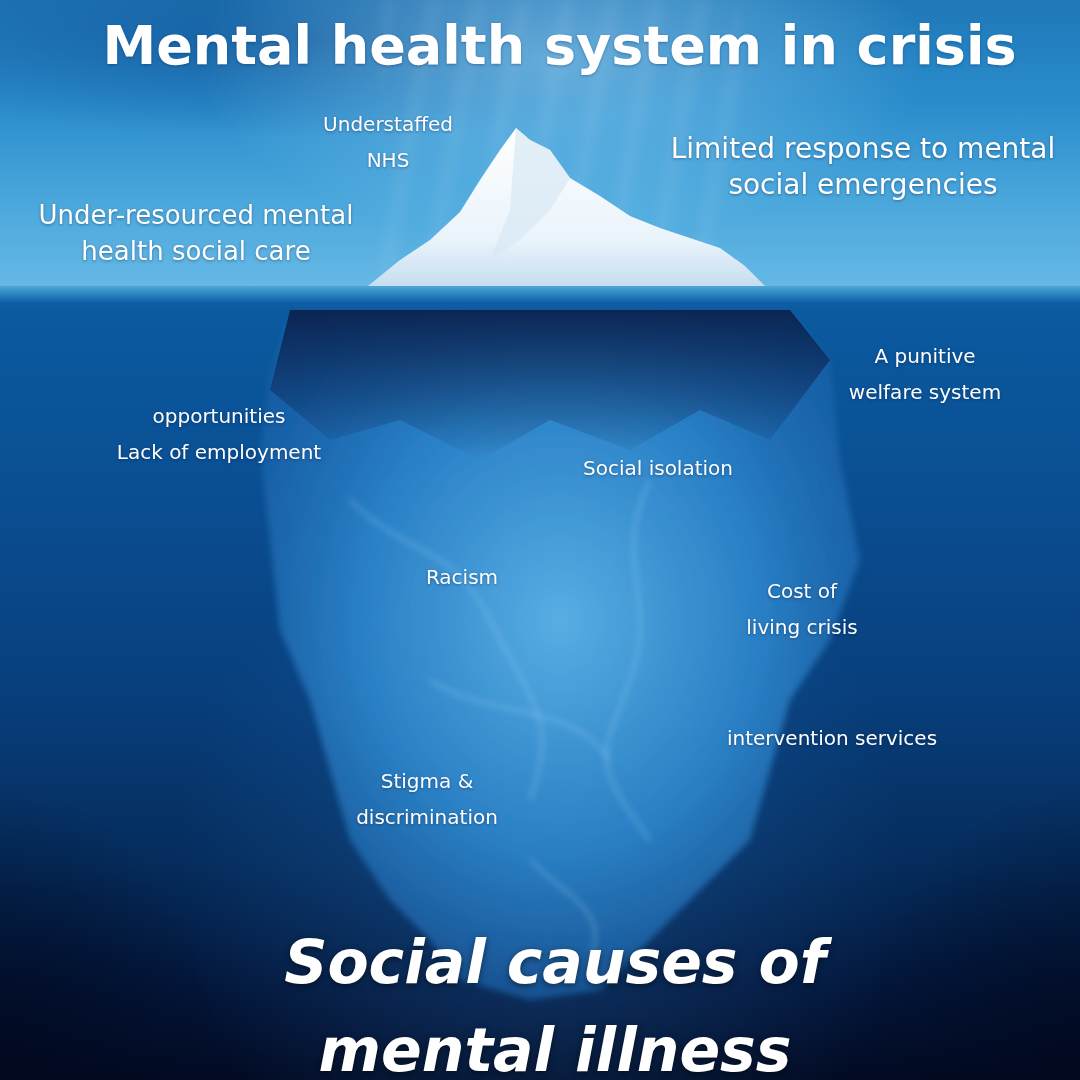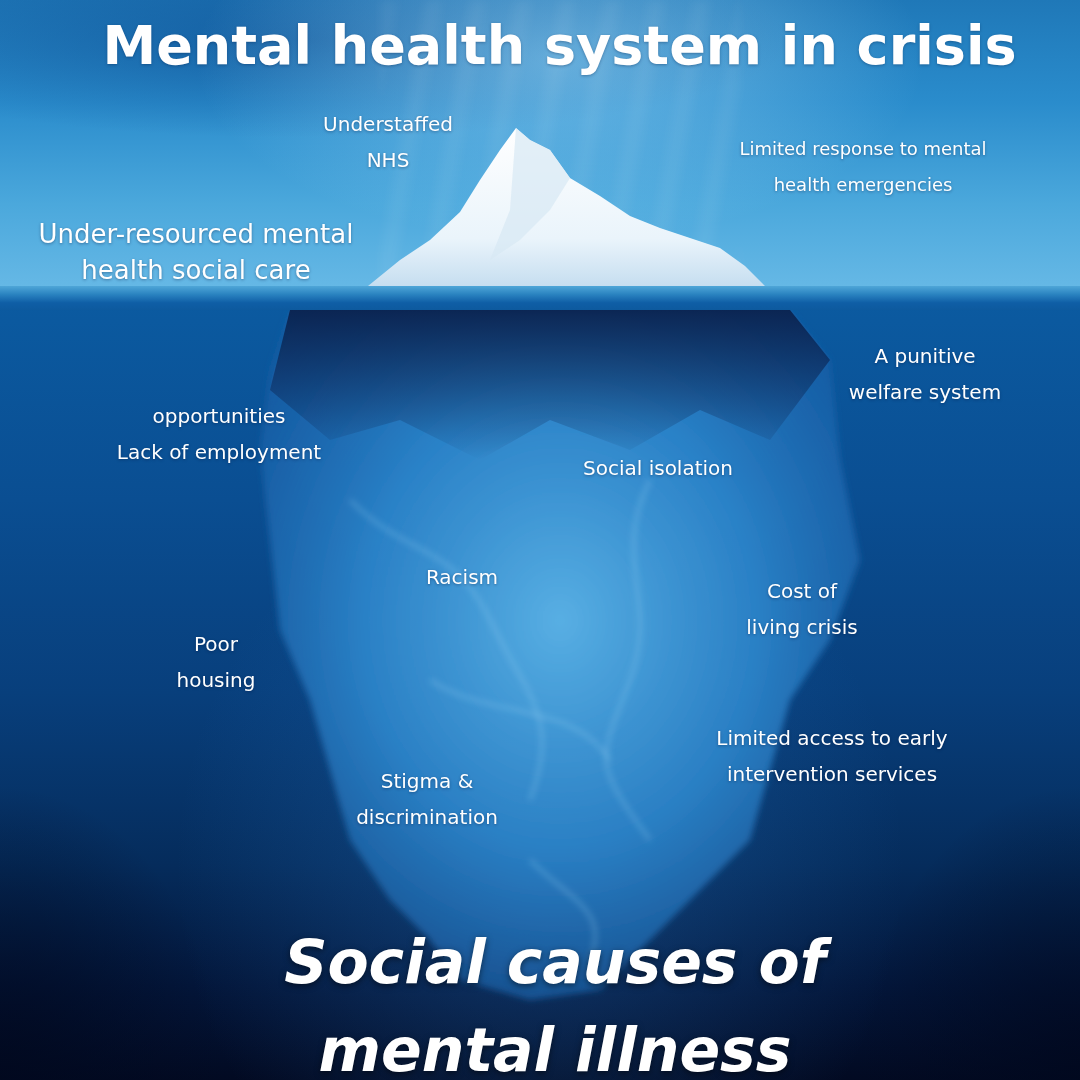--- a/index.html
+++ b/index.html
@@ -115,25 +115,25 @@
     <path fill="url(#tipG)" d="M8,166 L40,140 L70,120 L100,92 L120,60 L140,30 L156,8 L170,20 L190,30 L210,58 L240,76 L270,96 L300,108 L330,118 L360,128 L385,146 L405,166 Z"></path>
     <path fill="#d7e8f4" opacity="0.7" d="M156,8 L170,20 L190,30 L210,58 L190,90 L160,120 L130,140 L150,90 Z"></path>
   </svg>
 
   <div class="title">Mental health system in crisis</div>
 
   <div class="label" style="left:270px; top:106px; width:236px;">
     <span>Understaffed</span>
     <span>NHS</span>
   </div>
-  <div class="label" style="left:664px; top:131px; width:398px; font-size:18px;">
+  <div class="label" style="left:664px; top:131px; width:398px; font-size:28px;">
     <span>Limited response to mental</span>
-    <span>health emergencies</span>
+    <span>social emergencies</span>
   </div>
-  <div class="label" style="left:14px; top:197px; width:364px; font-size:26px;margin-top:19px;">
+  <div class="label" style="left:14px; top:197px; width:364px; font-size:26px;">
     <span>Under-resourced mental</span>
     <span>health social care</span>
   </div>
 
   <div class="label" style="left:790px; top:338px; width:270px;">
     <span>A punitive</span>
     <span>welfare system</span>
   </div>
   <div class="label" style="left:42px; top:398px; width:354px;">
     <span>opportunities</span>
@@ -142,26 +142,21 @@
   <div class="label" style="left:528px; top:450px; width:260px;">
     <span>Social isolation</span>
   </div>
   <div class="label" style="left:396px; top:559px; width:132px;text-align:center;">
     <span>Racism</span>
   </div>
   <div class="label" style="left:700px; top:573px; width:204px;">
     <span>Cost of</span>
     <span>living crisis</span>
   </div>
-  <div class="label" style="left:138px; top:626px; width:156px;">
-    <span>Poor</span>
-    <span>housing</span>
-  </div>
   <div class="label" style="left:640px; top:720px; width:384px;">
-    <span>Limited access to early</span>
     <span>intervention services</span>
   </div>
   <div class="label" style="left:300px; top:763px; width:254px;">
     <span>Stigma &amp;</span>
     <span>discrimination</span>
   </div>
 
   <div class="footer">
     <span>Social causes of</span>
     <span>mental illness</span>

